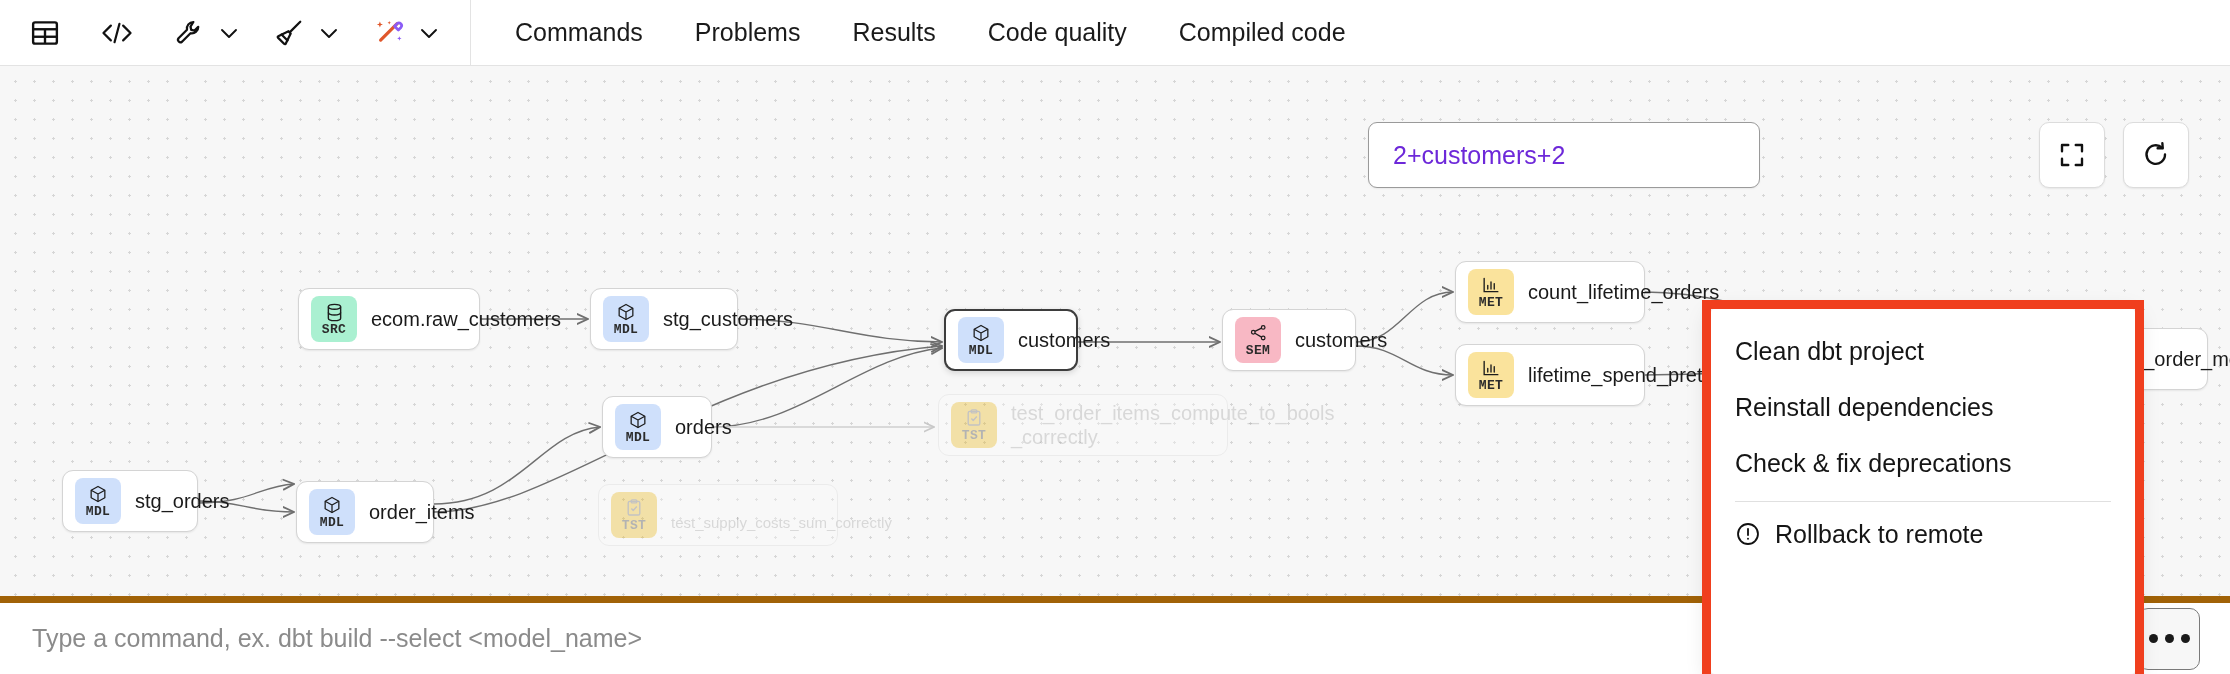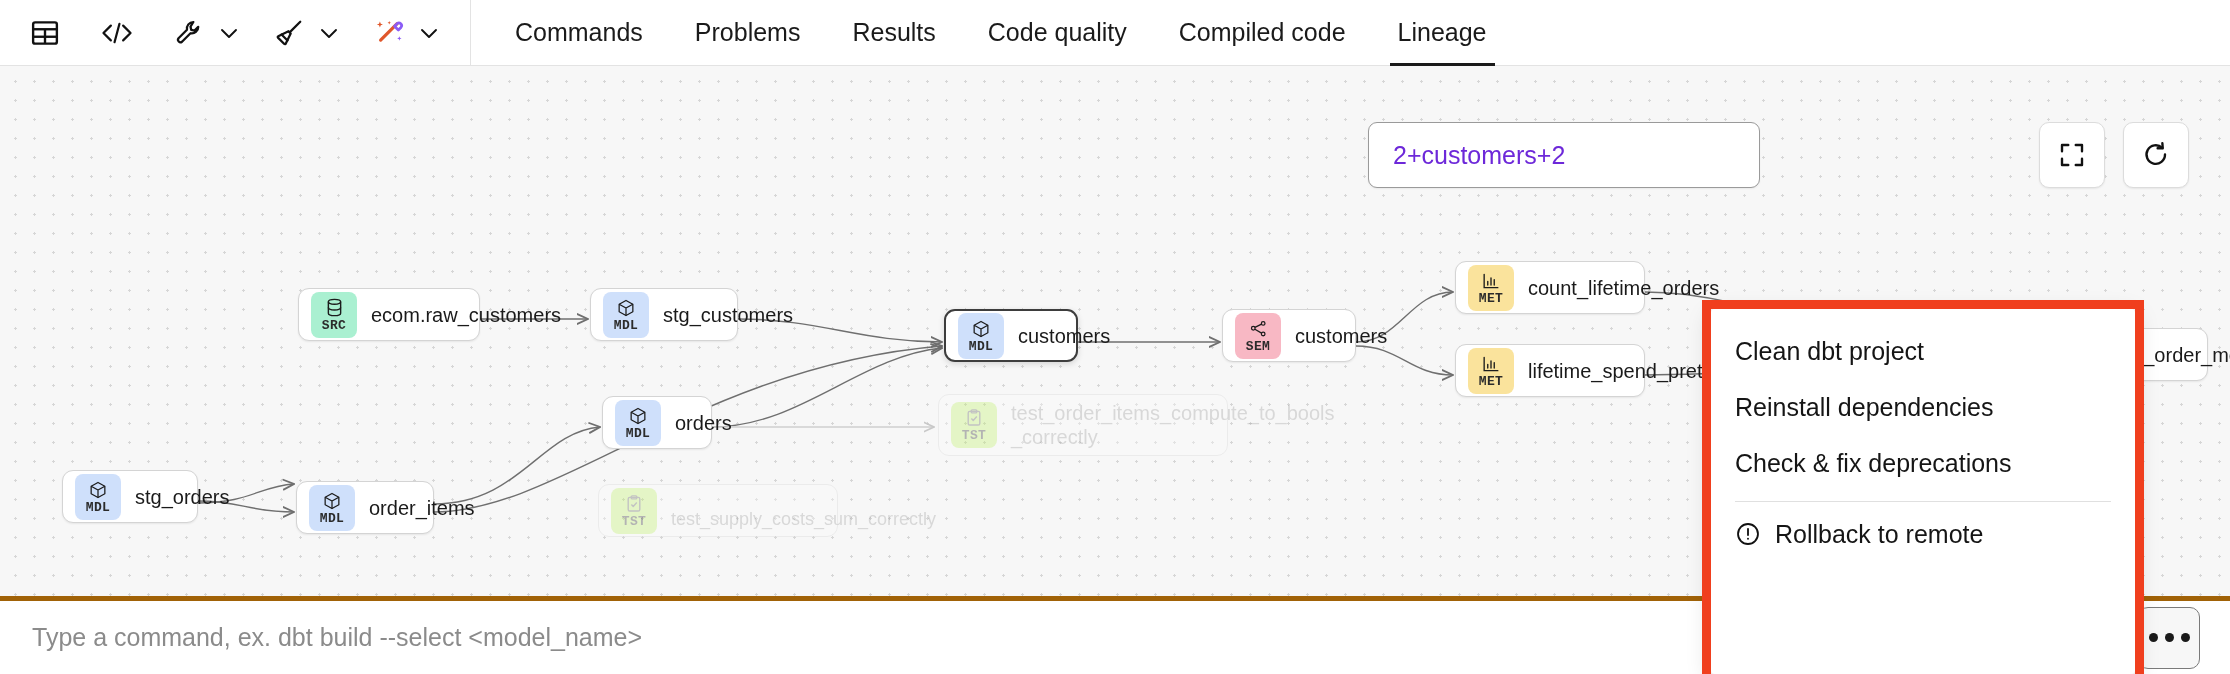--- a/index.html
+++ b/index.html
@@ -47,38 +47,38 @@
     background-position: 6px 6px;
     overflow:hidden;
   }
   .edges { position:absolute; left:0; top:0; width:2230px; height:530px; }
 
   
   .node {
     position:absolute; display:flex; align-items:center;
     background:#ffffff; border:1px solid #d4d4d4; border-radius:11px;
     box-shadow:0 1px 2px rgba(0,0,0,.07);
-    padding:0 22px 0 12px; height:53px; cursor:pointer;
+    padding:0 22px 0 12px; height:62px; cursor:pointer;
   }
   .node.selected { border:2.5px solid #3d3d3d; box-shadow:0 2px 6px rgba(0,0,0,.14); }
   .node.faded { opacity:.33; background:#fbfbfb; box-shadow:none; cursor:default; }
   .badge {
     width:46px; height:46px; border-radius:8px; flex:none;
     display:flex; flex-direction:column; align-items:center; justify-content:center;
     gap:0px; margin-right:14px;
   }
   .badge .bi { height:20px; display:flex; align-items:center; justify-content:center; }
   .badge .bt { font-size:13px; font-weight:700; letter-spacing:.4px; color:#2b2b2b; line-height:13px; margin-top:1px;
                font-family:"Liberation Mono", monospace; }
   .badge.src { background:#aaf0d1; }
   .badge.mdl { background:#cfe0fb; }
   .badge.sem { background:#f8b8c4;align-items:center; }
   .badge.met { background:#fae39c; }
   .badge.svc { background:#fbdcc0; }
-  .badge.tst { background:#bef264; }
+  .badge.tst { background:#eab308; }
   .nlabel { font-size:20px; color:#1a1a1a; white-space:pre-line; line-height:24px; }
   .node.faded .nlabel { color:#9a9a9a; }
 
   
   .searchwrap {
     position:absolute; left:1368px; top:122px;
     display:flex; align-items:stretch;
     background:#fff; border:1.5px solid #9a9a9a; border-radius:9px; height:66px;
     box-shadow:0 1px 2px rgba(0,0,0,.06);
   }
@@ -97,21 +97,21 @@
   .cornerbtns { position:absolute; left:2039px; top:122px; display:flex; gap:18px; }
   .cbtn {
     width:66px; height:66px; background:#fff; border:1px solid #dcdcdc; border-radius:10px;
     display:flex; align-items:center; justify-content:center; cursor:pointer;
     box-shadow:0 1px 2px rgba(0,0,0,.07);
   }
 
   
   .bottombar {
     position:absolute; left:0; top:596px; width:2230px; height:78px;
-    background:#fff; border-top:5px solid #a16207; display:flex; align-items:center;
+    background:#fff; border-top:7px solid #a16207; display:flex; align-items:center;
   }
   .cmdinput {
     flex:1; border:none; outline:none; background:transparent;
     font-size:25px; color:#1a1a1a; padding-left:32px;
     font-family:"Liberation Sans", sans-serif;
   }
   .cmdinput::placeholder { color:#8b8b8b; }
   .deferwrap { display:flex; align-items:center; gap:18px; margin-right:30px; }
   .toggle {
     width:76px; height:40px; border-radius:20px; border:1.5px solid #9a9a9a;
@@ -218,21 +218,20 @@
     </div>
 
     <div class="tb-sep"></div>
 
     <div class="tabs">
       <div class="tab">Commands</div>
       <div class="tab">Problems</div>
       <div class="tab">Results</div>
       <div class="tab">Code quality</div>
       <div class="tab">Compiled code</div>
-      <div class="tab active">Lineage</div>
     </div>
   </div>
 
   <div class="canvas">
 
     <svg class="edges">
       <defs>
         <marker id="ah" markerWidth="9" markerHeight="9" refX="8" refY="4.5" orient="auto">
           <path d="M0,0.8 L8,4.5 L0,8.2" fill="none" stroke="#6f6f6f" stroke-width="1.3"></path>
         </marker>
@@ -412,21 +411,21 @@
       <div class="badge tst">
         <span class="bi">
           <svg width="16" height="18" viewBox="0 0 16 18" fill="none" stroke="#5c5c5c" stroke-width="1.4" stroke-linejoin="round">
             <rect x="2.2" y="2.4" width="11.6" height="13.6" rx="1.6"></rect>
               <rect x="5.2" y="0.9" width="5.6" height="3" rx="1"></rect>
               <polyline points="5.4,9.6 7.2,11.4 10.8,7.6"></polyline>
           </svg>
         </span>
         <span class="bt">TST</span>
       </div>
-      <span class="nlabel" style="font-size:18px;margin-top:16px;">test_supply_costs_sum_correctly</span>
+      <span class="nlabel" style="font-size:15px;margin-top:16px;">test_supply_costs_sum_correctly</span>
     </div>
   </div>
 
   <div class="searchwrap">
     <input class="searchinput" value="2+customers+2" style="">
   </div>
 
   <div class="cornerbtns">
     <div class="cbtn">
       <svg width="30" height="30" viewBox="0 0 24 24" fill="none" stroke="#111" stroke-width="1.9" stroke-linecap="round" stroke-linejoin="round">

